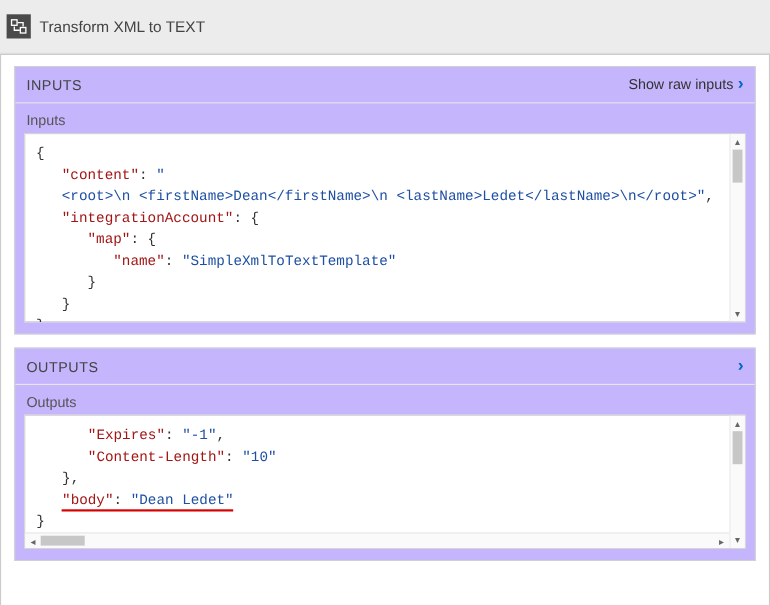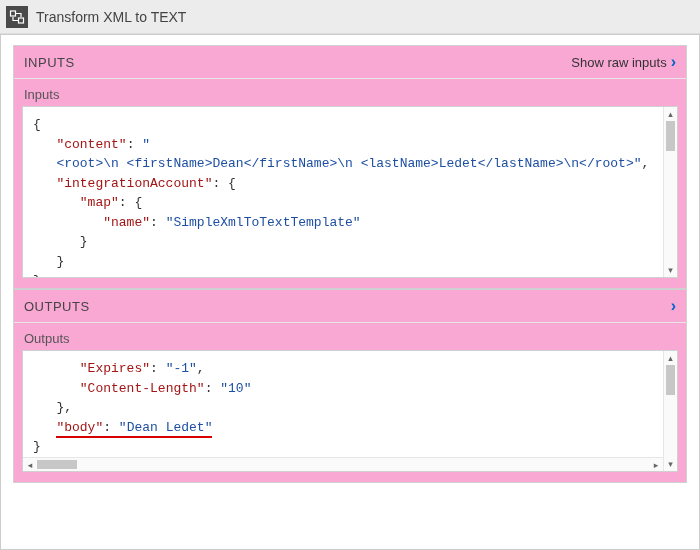--- a/index.html
+++ b/index.html
@@ -10,52 +10,53 @@
     color: #333;
     width: 700px;
     height: 550px;
     overflow: hidden;
   }
   .titlebar {
     display: flex;
     align-items: center;
     background: #ececec;
     border-bottom: 1px solid #ddd;
-    height: 34px;
+    height: 49px;
     padding: 0 6px;
     gap: 8px;
   }
   .app-icon {
     width: 22px; height: 22px;
     background: #4a4a4a;
     display: flex; align-items: center; justify-content: center;
   }
   .app-icon svg { width: 16px; height: 16px; }
   .title-text { font-size: 14px; color: #444; }
   .content {
     padding: 10px 12px 12px 12px;
     border: 1px solid #ccc;
     margin: 0;
     height: calc(550px - 34px);
     overflow: hidden;
   }
   .section {
     border: 1px solid #d0d0d0;
-    background: #f9a8d4;
+    margin-bottom: 12px;
+    background: #c4b5fd;
   }
   .section-hdr {
     display: flex;
     align-items: center;
     justify-content: space-between;
     padding: 8px 10px 8px 10px;
     border-bottom: 1px solid #e6e6e6;
   }
   .section-hdr .lbl { letter-spacing: 0.5px; font-size: 13px; color: #444; }
   .show-raw {
-    display: flex; align-items: center; gap: 4px;
+    display: flex; align-items: flex-start; gap: 4px;
     color: #333; cursor: pointer; font-size: 13px;
   }
   .chev { color: #0066cc; font-weight: bold; font-size: 16px; line-height: 1; }
   .sublabel {
     font-size: 13px; color: #555;
     padding: 8px 10px 4px 10px;
   }
   .codebox {
     border: 1px solid #d0d0d0;
     margin: 0 8px 10px 8px;

